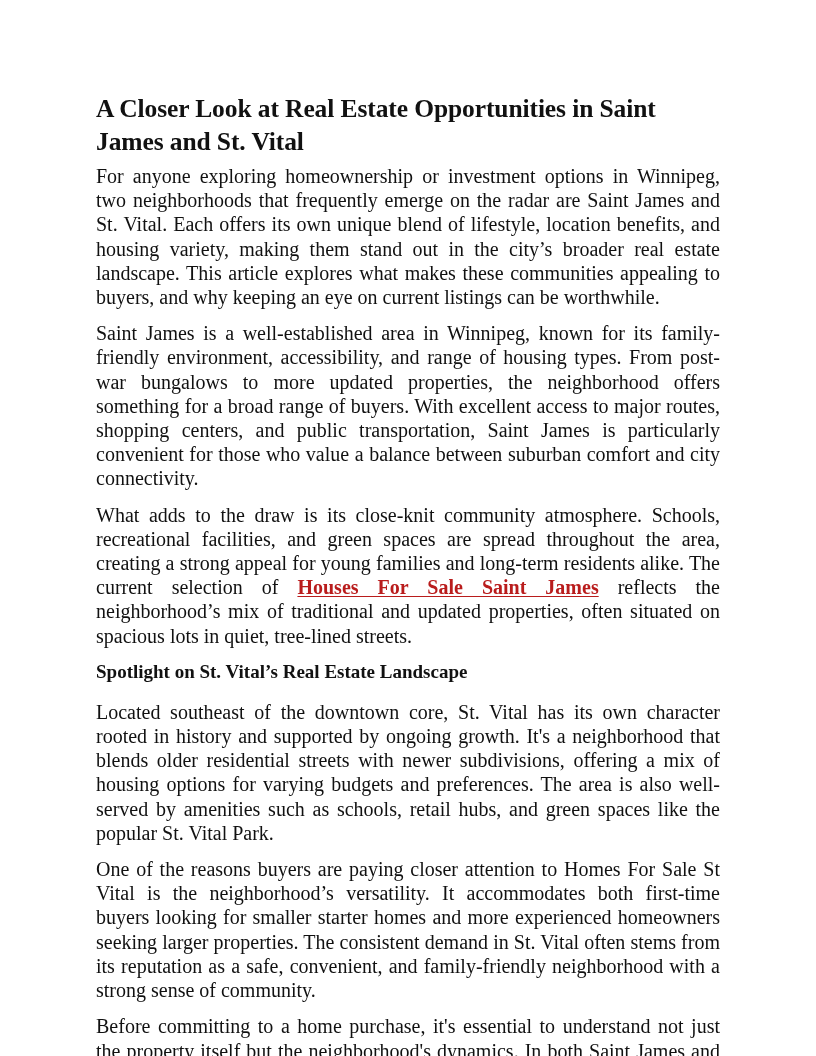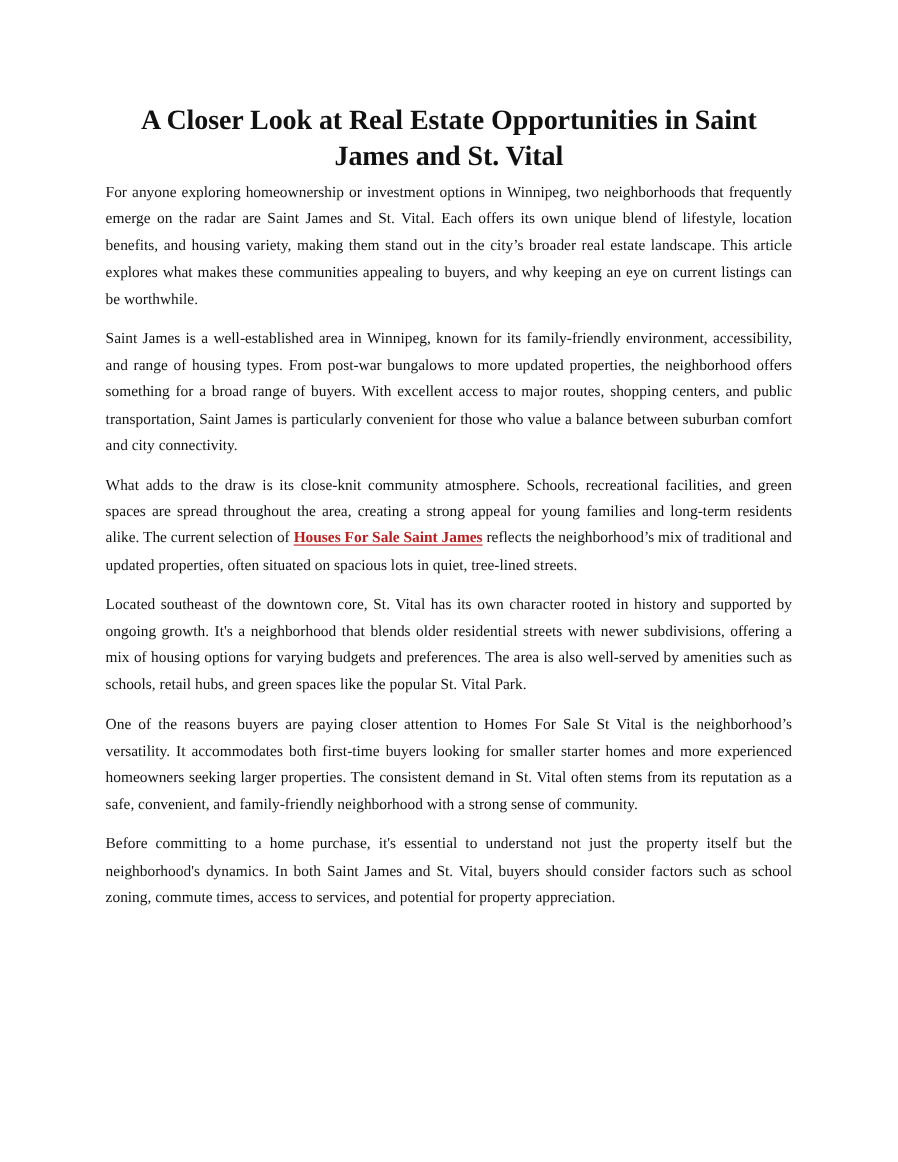--- a/index.html
+++ b/index.html
@@ -3,25 +3,25 @@
   <meta charset="utf-8">
   <style>
     html, body { margin: 0; padding: 0; background: #ffffff; }
     body { width: 816px; height: 1056px; overflow: hidden; position: relative; }
     .page {
       position: absolute; left: 96px; top: 92px; width: 624px;
       font-family: "Liberation Serif", "DejaVu Serif", serif;
       color: #111111;
     }
     .title {
-      font-size: 25.5px; font-weight: bold; text-align: center;
+      font-size: 25.5px; font-weight: bold; 
       line-height: 33px; margin: 0 0 6px 0; letter-spacing: -0.1px;
     }
     .para {
-      font-size: 14px; line-height: 24.2px; text-align: justify;
+      font-size: 20px; line-height: 24.2px; text-align: justify;
       margin: 0 0 12px 0;
     }
     .h2 {
       font-size: 19px; font-weight: bold; margin: 6px 0 16px 0; line-height: 24px;
     }
     .h2.first { margin-top: 4px; }
     .link {
       color: #b91c1c; font-weight: bold; text-decoration: underline;
       text-decoration-thickness: 1px; text-underline-offset: 2px; cursor: pointer;
     }
@@ -29,17 +29,18 @@
 </head>
 <body>
 
 <div class="page">
   <h1 class="title">A Closer Look at Real Estate Opportunities in Saint James and St. Vital</h1>
   <p class="para">For anyone exploring homeownership or investment options in Winnipeg, two neighborhoods that frequently emerge on the radar are Saint James and St. Vital. Each offers its own unique blend of lifestyle, location benefits, and housing variety, making them stand out in the city’s broader real estate landscape. This article explores what makes these communities appealing to buyers, and why keeping an eye on current listings can be worthwhile.</p>
 
   <p class="para">Saint James is a well-established area in Winnipeg, known for its family-friendly environment, accessibility, and range of housing types. From post-war bungalows to more updated properties, the neighborhood offers something for a broad range of buyers. With excellent access to major routes, shopping centers, and public transportation, Saint James is particularly convenient for those who value a balance between suburban comfort and city connectivity.</p>
   <p class="para"><span>What adds to the draw is its close-knit community atmosphere. Schools, recreational facilities, and green spaces are spread throughout the area, creating a strong appeal for young families and long-term residents alike. The current selection of </span><a class="link">Houses For Sale Saint James</a><span> reflects the neighborhood’s mix of traditional and updated properties, often situated on spacious lots in quiet, tree-lined streets.</span></p>
 
+  <h2 class="h2">Spotlight on St. Vital’s Real Estate Landscape</h2>
   <p class="para">Located southeast of the downtown core, St. Vital has its own character rooted in history and supported by ongoing growth. It's a neighborhood that blends older residential streets with newer subdivisions, offering a mix of housing options for varying budgets and preferences. The area is also well-served by amenities such as schools, retail hubs, and green spaces like the popular St. Vital Park.</p>
   <p class="para">One of the reasons buyers are paying closer attention to Homes For Sale St Vital is the neighborhood’s versatility. It accommodates both first-time buyers looking for smaller starter homes and more experienced homeowners seeking larger properties. The consistent demand in St. Vital often stems from its reputation as a safe, convenient, and family-friendly neighborhood with a strong sense of community.</p>
 
   <p class="para">Before committing to a home purchase, it's essential to understand not just the property itself but the neighborhood's dynamics. In both Saint James and St. Vital, buyers should consider factors such as school zoning, commute times, access to services, and potential for property appreciation.</p>
 </div>
 
 </body></html>

